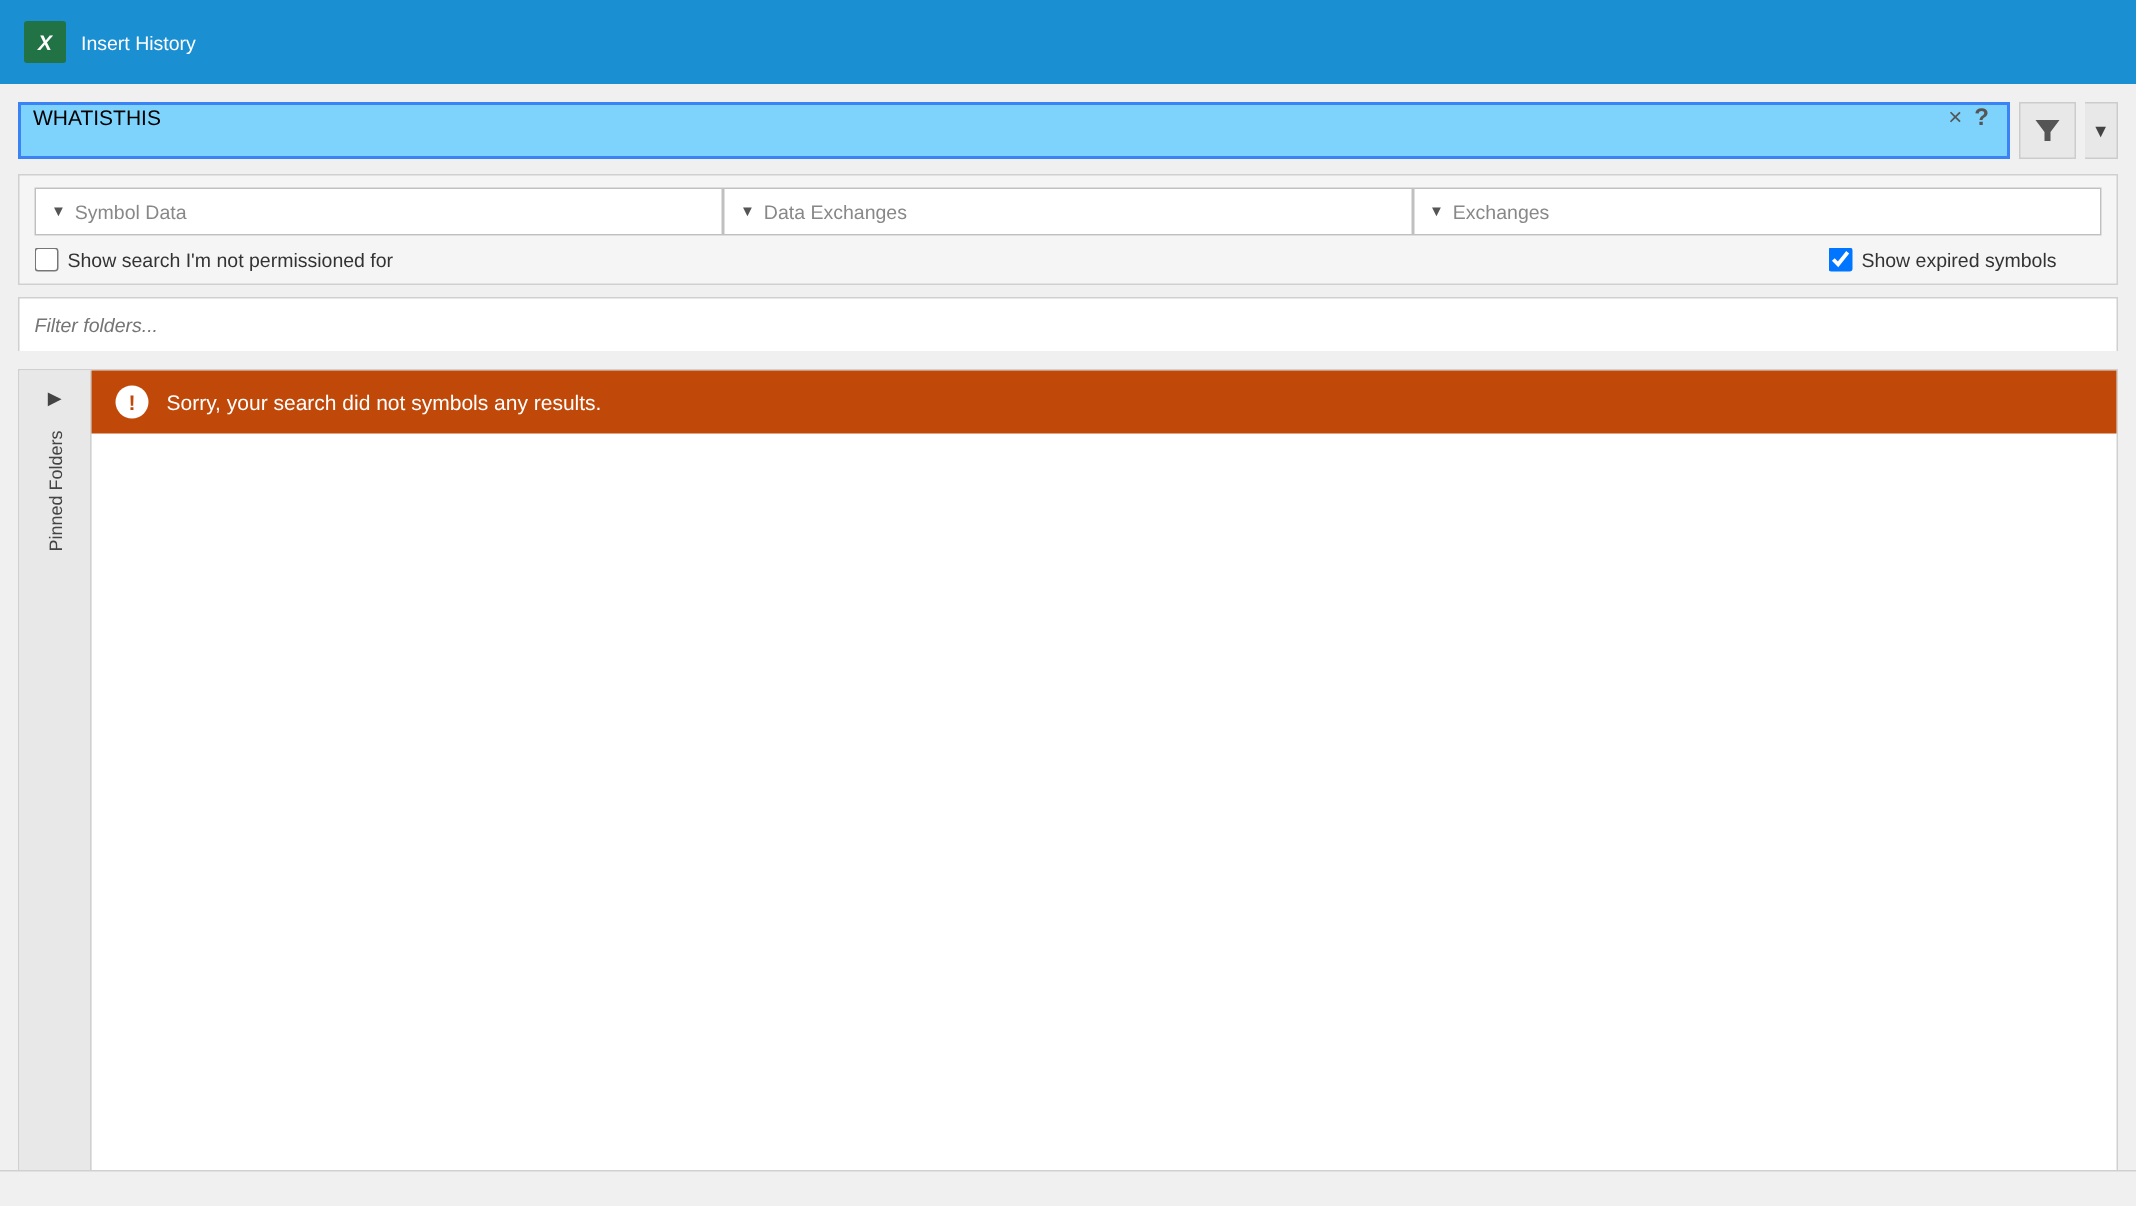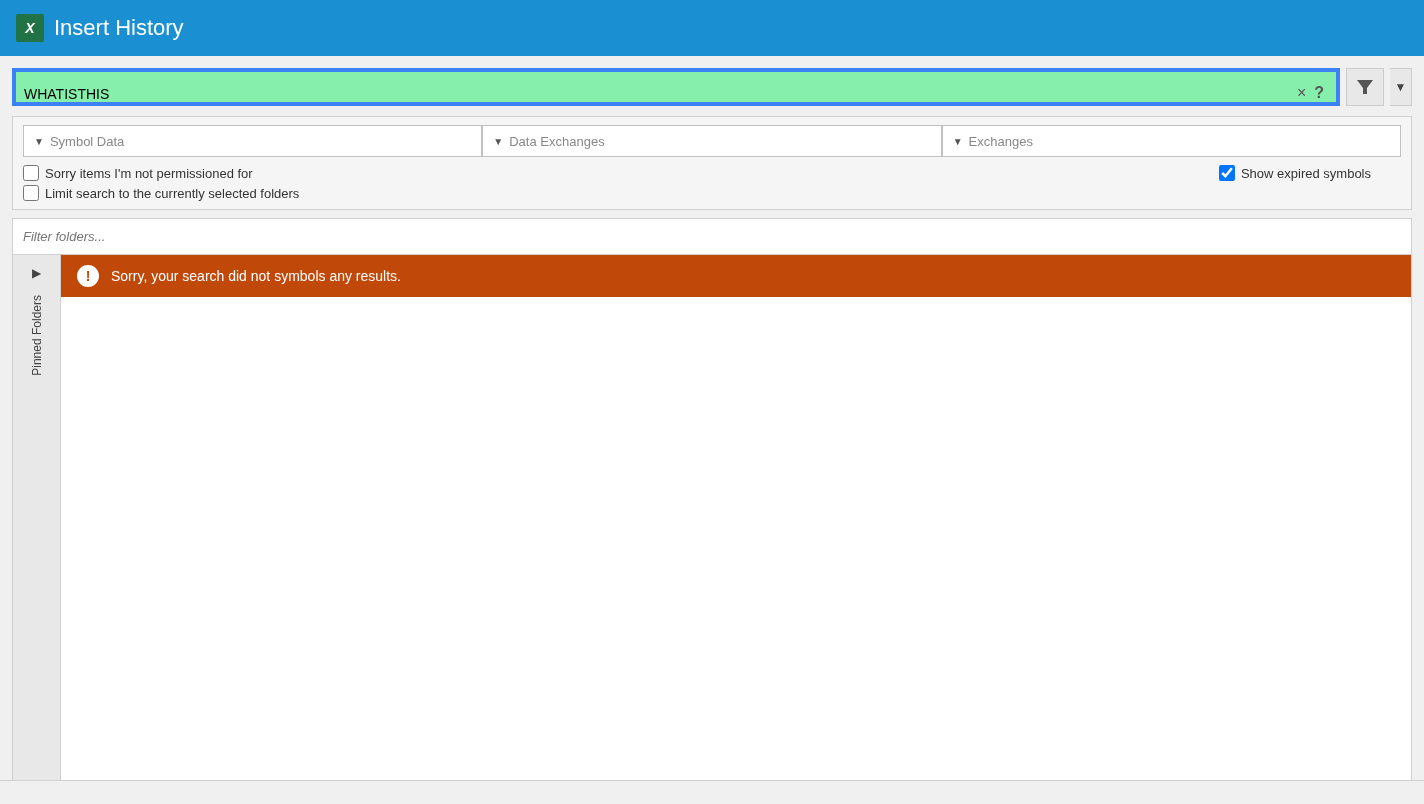--- a/index.html
+++ b/index.html
@@ -36,44 +36,44 @@
     }
     .title-bar-icon::after {
       content: 'X';
       color: white;
       font-weight: bold;
       font-size: 14px;
       font-style: italic;
     }
     .title-bar-title {
       color: white;
-      font-size: 22px;
+      font-size: 13px;
       font-weight: 400;
     }
 
     
     .main-content {
       background: #f0f0f0;
       padding: 12px 12px 0 12px;
       height: calc(804px - 56px);
     }
 
     
     .search-row {
       display: flex;
       align-items: center;
       gap: 6px;
       margin-bottom: 10px;
     }
     .search-input-wrapper {
       flex: 1;
-      border: 4px solid #3b82f6;
-      background: #86efac;
-      display: flex;
-      align-items: flex-end;
+      border: 2px solid #3b82f6;
+      background: #7dd3fc;
+      display: flex;
+      align-items: flex-start;
       height: 38px;
       padding: 0 8px;
     }
     .search-input {
       flex: 1;
       border: none;
       outline: none;
       font-size: 14px;
       font-family: 'Segoe UI', Arial, sans-serif;
       background: transparent;
@@ -180,21 +180,21 @@
       display: flex;
       align-items: flex-end;
       gap: 6px;
     }
     .checkbox-row-2 {
       margin-top: 4px;
     }
 
     
     .filter-folders-row {
-      margin-bottom: 0;
+      margin-bottom: 12px;
     }
     .filter-folders-input {
       width: 100%;
       height: 36px;
       border: 1px solid #d0d0d0;
       border-bottom: none;
       padding: 0 10px;
       font-size: 13px;
       color: #999;
       background: white;
@@ -323,35 +323,29 @@
       </div>
       <div class="dropdown-filter">
         <span class="dropdown-arrow">▼</span>
         <span>Exchanges</span>
       </div>
     </div>
 
     <div class="checkboxes-row">
       <label class="checkbox-item">
         <input type="checkbox" style="">
-        <span>Sorry items I'm not permissioned for</span>
+        <span>Show search I'm not permissioned for</span>
       </label>
       <div class="checkbox-group-right">
         <label class="checkbox-item">
           <input type="checkbox" checked="" style="">
           <span>Show expired symbols</span>
         </label>
       </div>
     </div>
-    <div class="checkboxes-row checkbox-row-2">
-      <label class="checkbox-item">
-        <input type="checkbox" style="">
-        <span>Limit search to the currently selected folders</span>
-      </label>
-    </div>
   </div>
 
   <div class="filter-folders-row">
     <input class="filter-folders-input" type="text" placeholder="Filter folders..." style="">
   </div>
 
   <div class="results-area">
 
     <div class="pinned-sidebar">
       <button class="pinned-toggle-btn">

